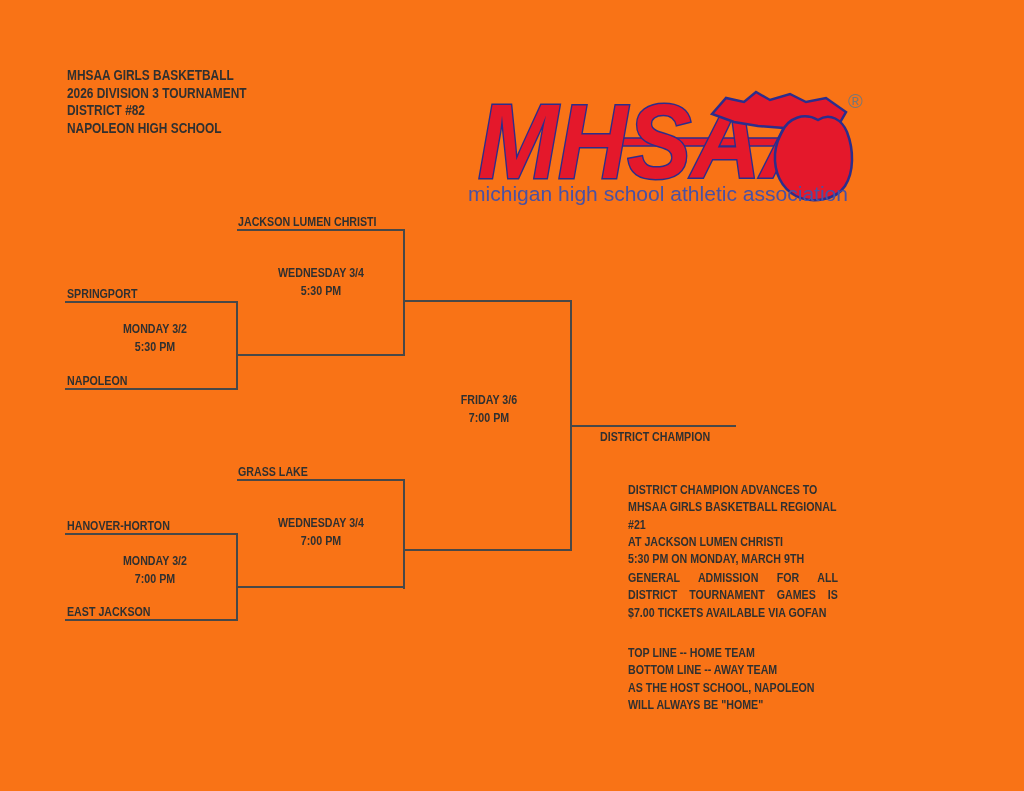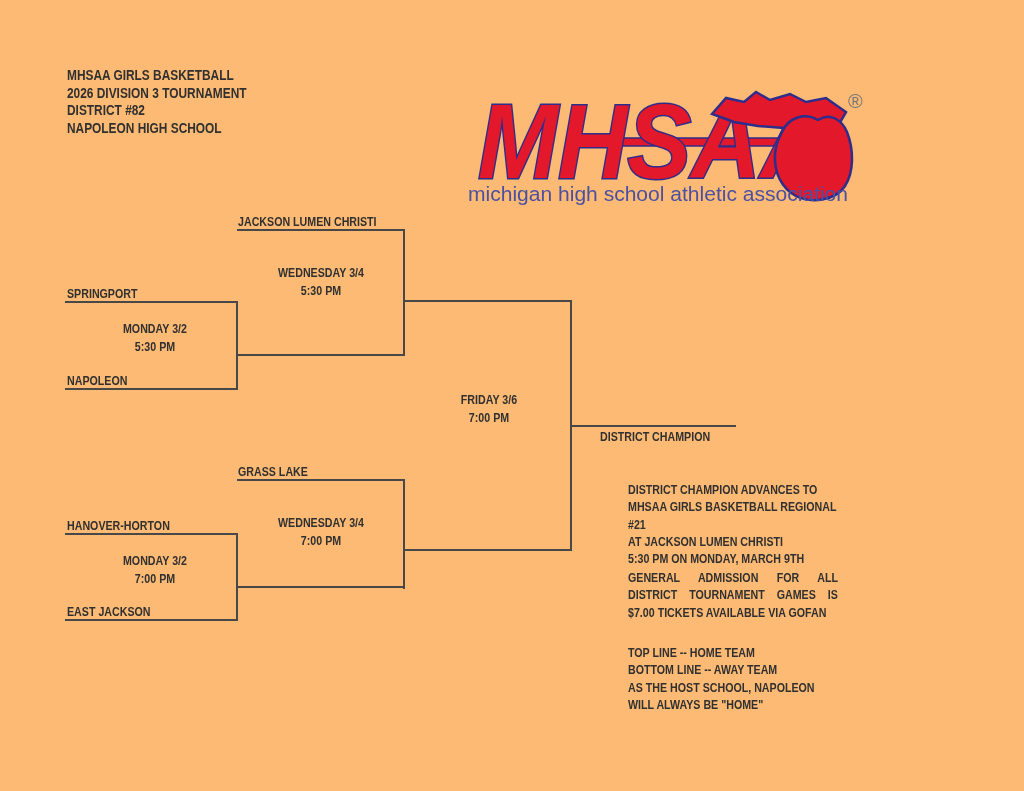--- a/index.html
+++ b/index.html
@@ -1,18 +1,18 @@
 <!DOCTYPE html>
 <html><head>
 <meta charset="utf-8">
 <title>MHSAA District 82 Bracket</title>
 <style>
   html,body { margin:0; padding:0; background:#ffffff; }
   .page {
-    position:relative; width:1024px; height:791px; background:#fdba74;
+    position:relative; width:1024px; height:791px; background:#f97316;
     font-family:"Liberation Sans", sans-serif; overflow:hidden;
   }
   .abs { position:absolute; }
   .txt { position:absolute; font-weight:700; color:#303030; white-space:nowrap; }
   .cond   { transform:scaleX(0.82); transform-origin:0 0; }
   .cond-c { transform:scaleX(0.82); transform-origin:50% 0; }
   .header-block { left:67px; top:67px; font-size:14.5px; line-height:17.6px; letter-spacing:0; }
   .team { font-size:13px; }
   .game-info { font-size:13px; line-height:17.5px; text-align:center; width:200px; white-space:nowrap; }
   .hl { position:absolute; height:2px; background:#484848; }

